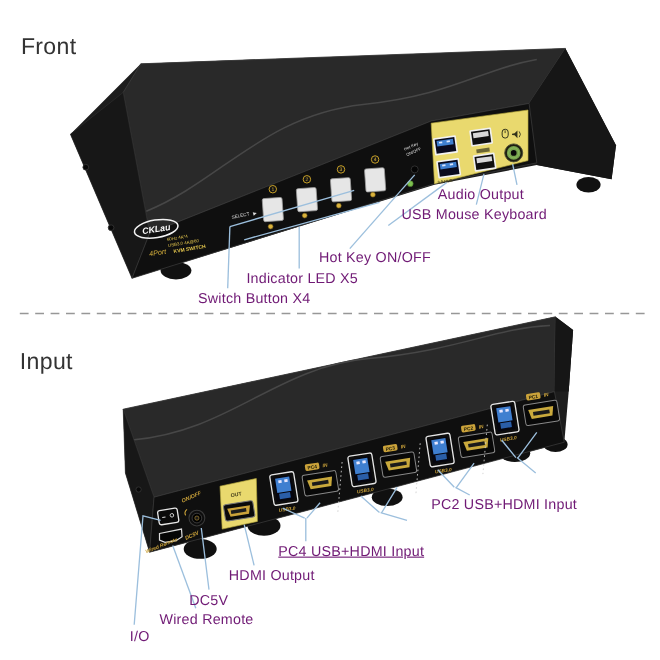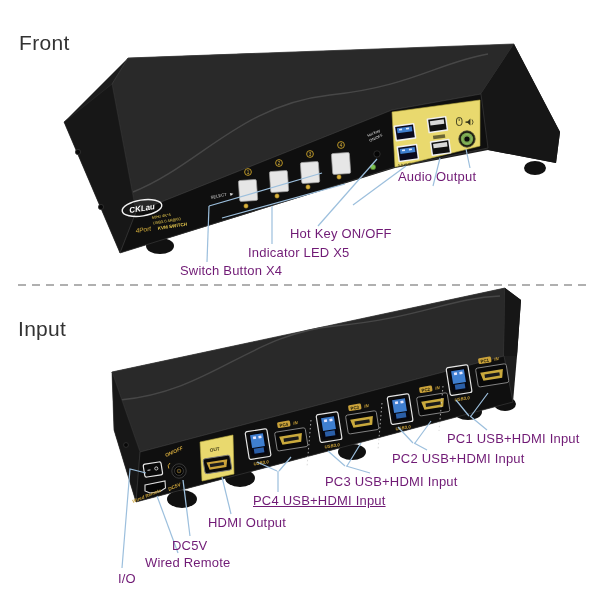--- a/index.html
+++ b/index.html
@@ -4,21 +4,21 @@
 <style>
   html,body{margin:0;padding:0;background:#fff;}
   .stage{position:relative;width:600px;height:600px;background:#ffffff;overflow:hidden;
          font-family:"Liberation Sans",sans-serif;}
   .stage svg{position:absolute;left:0;top:0;}
   .heading{position:absolute;font-size:21px;color:#333;letter-spacing:.3px;}
   #front-heading{left:19px;top:31px;}
   #back-heading{left:18px;top:317px;}
   .lbl{position:absolute;font-size:13px;color:#701a75;white-space:nowrap;letter-spacing:.2px;}
   #fl0{left:398px;top:169px;} #fl1{left:365px;top:187px;} #fl2{left:343px;top:206px;}
-  #fl3{left:290px;top:226px;} #fl4{left:248px;top:245px;} #fl5{left:180px;top:263px;}
+  #fl3{left:290px;top:226px;} #fl4{left:224px;top:245px;} #fl5{left:180px;top:263px;}
   #bl0{left:447px;top:431px;} #bl1{left:392px;top:451px;} #bl2{left:325px;top:474px;}
   #bl3{left:253px;top:493px;text-decoration:underline;} #bl4{left:208px;top:515px;} #bl5{left:172px;top:538px;}
   #bl6{left:145px;top:555px;} #bl7{left:118px;top:571px;}
   text{font-family:"Liberation Sans",sans-serif;}
   .gold-txt{fill:#caa23a;font-weight:bold;font-style:italic;}
   .leader{stroke:#9cbfdd;stroke-width:1.2;fill:none;}
 </style>
 </head>
 <body>
 
@@ -265,26 +265,25 @@
       <path d="M398,427 L413,443 M431,421 L415,443 M414,443 L427,450"></path>
       <path d="M456,400 L469,416 M488,393 L471,416 M470,416 L487,430"></path>
     </g>
   </g>
 </svg>
 
   <div class="heading" id="front-heading">Front</div>
   <div class="heading" id="back-heading">Input</div>
 
   <div class="lbl" id="fl0">Audio Output</div>
+  <div class="lbl" id="fl1">USB Mouse Keyboard</div>
   <div class="lbl" id="fl3">Hot Key ON/OFF</div>
   <div class="lbl" id="fl4">Indicator LED X5</div>
   <div class="lbl" id="fl5">Switch Button X4</div>
 
-  <div class="lbl" id="bl0">PC1 USB+HDMI Input</div>
   <div class="lbl" id="bl1">PC2 USB+HDMI Input</div>
-  <div class="lbl" id="bl2">PC3 USB+HDMI Input</div>
   <div class="lbl" id="bl3">PC4 USB+HDMI Input</div>
   <div class="lbl" id="bl4">HDMI Output</div>
   <div class="lbl" id="bl5">DC5V</div>
   <div class="lbl" id="bl6">Wired Remote</div>
   <div class="lbl" id="bl7">I/O</div>
 
 </div>
 
 </body></html>

